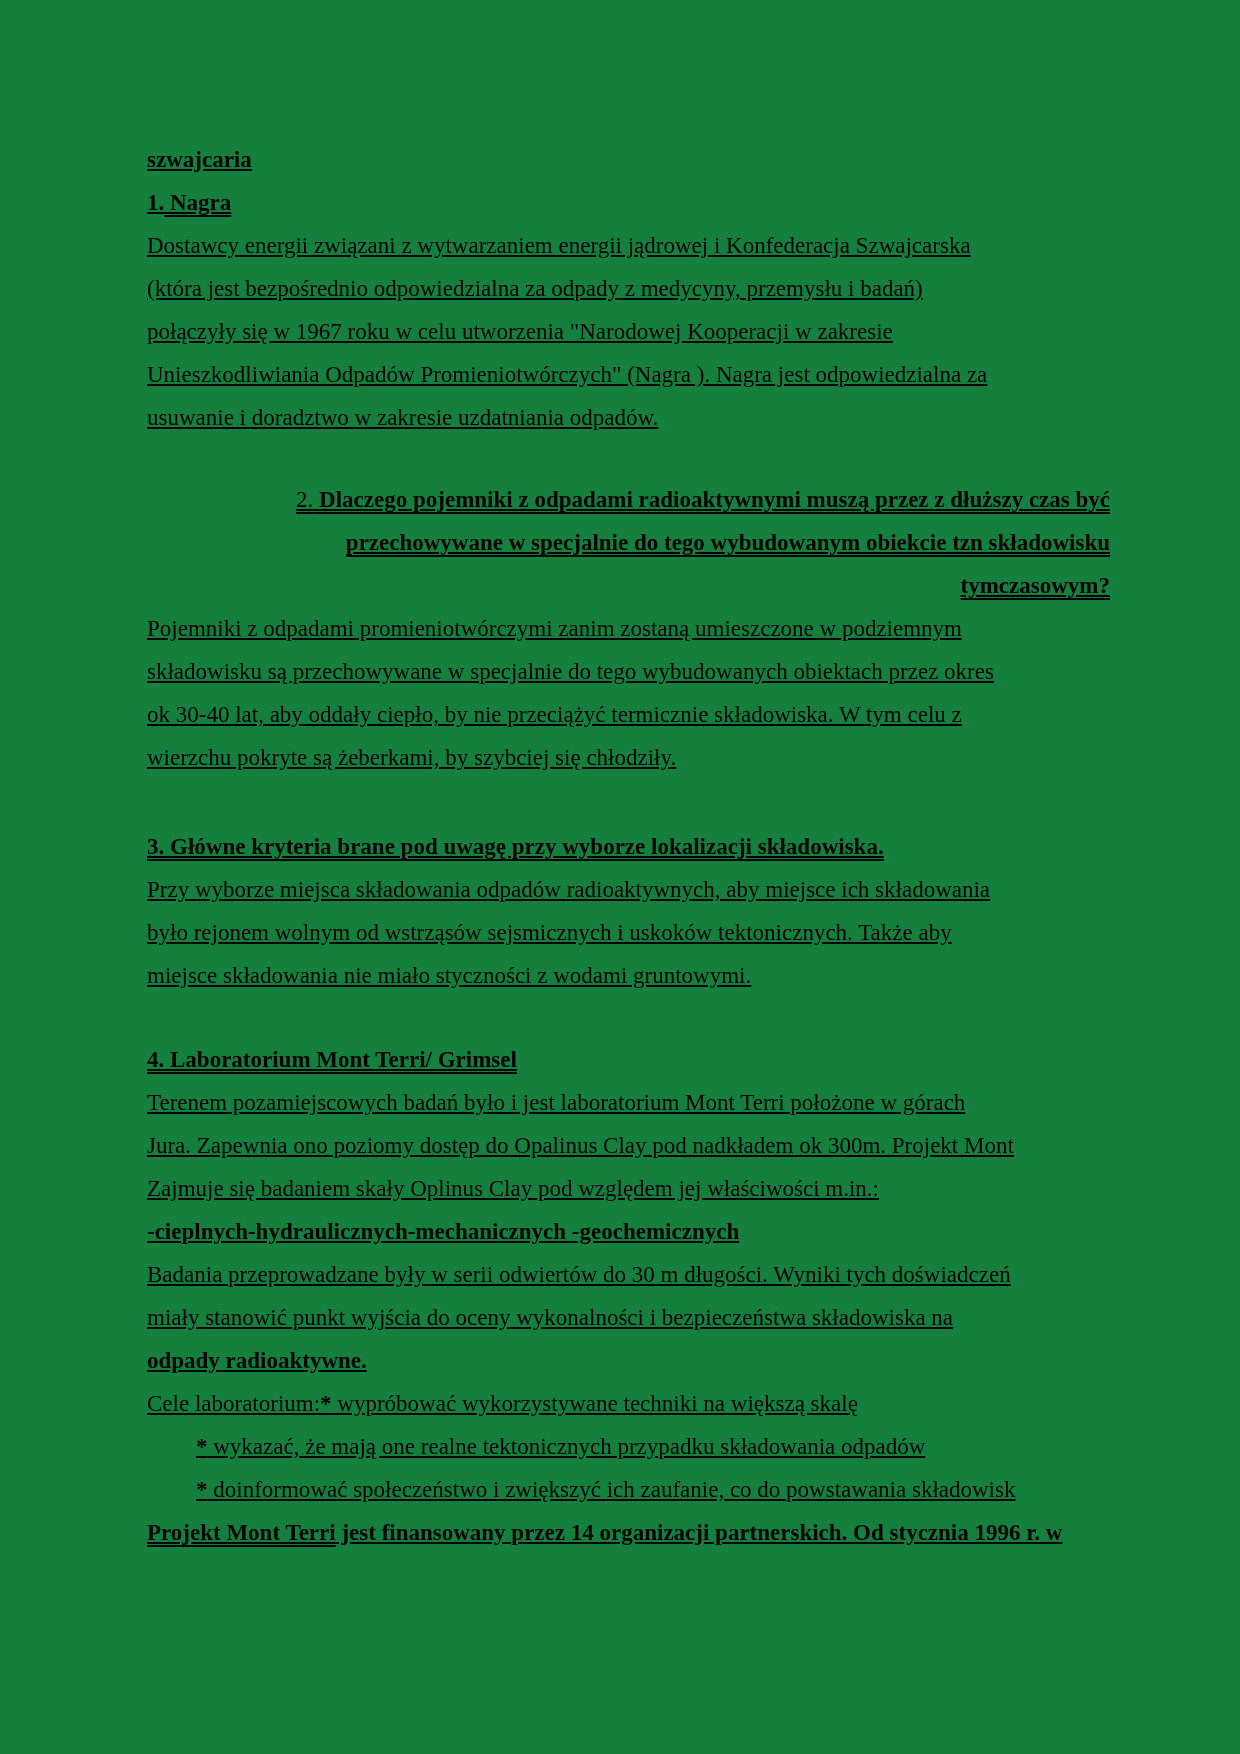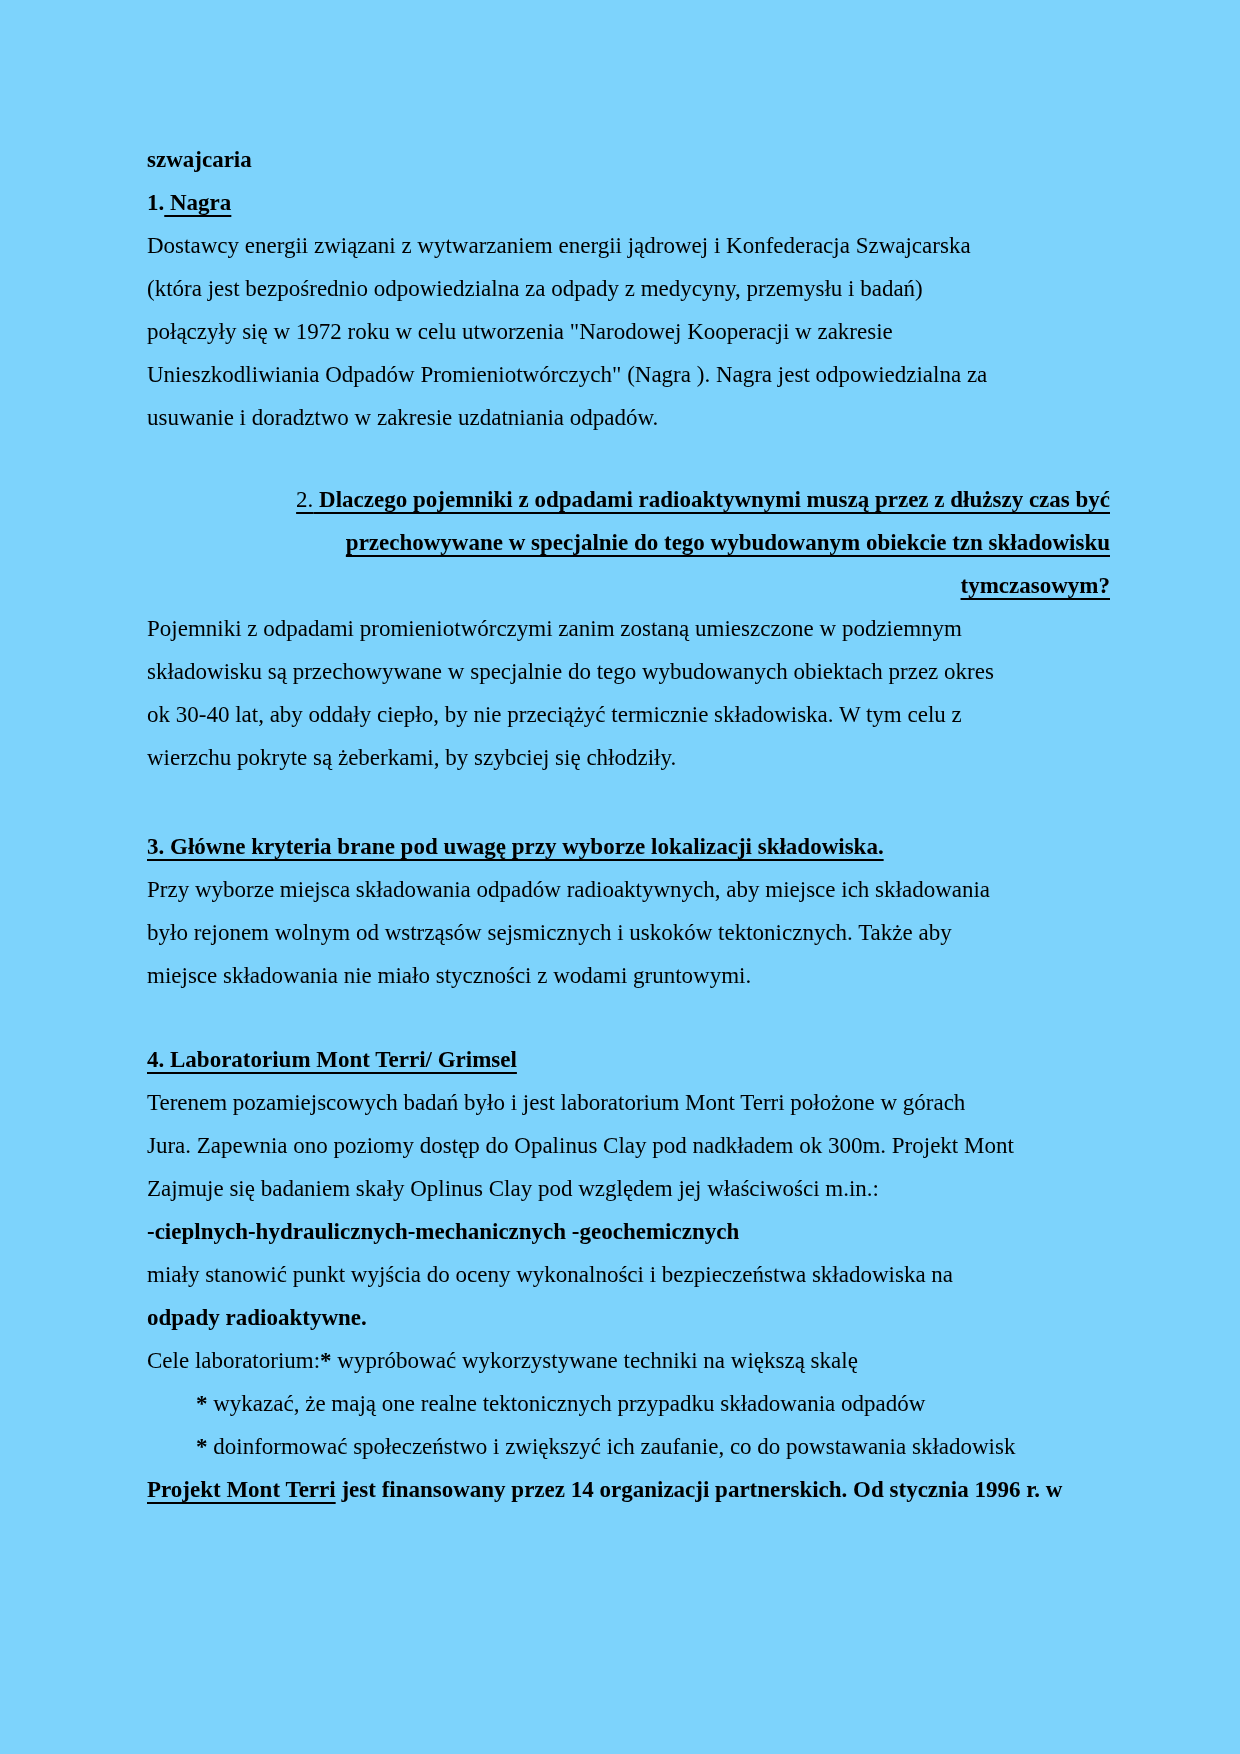--- a/index.html
+++ b/index.html
@@ -1,27 +1,28 @@
 <!DOCTYPE html>
 <html><head>
 <meta charset="utf-8">
 <style>
   html, body { margin: 0; padding: 0; background: #ffffff; }
   .page {
     position: relative;
     width: 1240px;
     height: 1754px;
-    background: #7dd3fc;
+    background: #15803d;
     color: #000000;
     font-family: "Liberation Serif", "DejaVu Serif", serif;
     font-size: 23px;
     line-height: 43px;
     box-sizing: border-box;
     padding: 138px 130px 16px 147px;
     overflow: hidden;
+    text-decoration: underline;
   }
   .line { white-space: nowrap; }
   .b { font-weight: bold; }
   .u { text-decoration: underline; text-decoration-thickness: 2px; text-underline-offset: 5px; }
   .indent { padding-left: 49px; }
   .gap-h2 { margin-top: 39px; text-align: right; }
   .gap-h3 { margin-top: 46px; }
   .gap-h4 { margin-top: 41px; }
 </style>
 </head>
@@ -31,21 +32,21 @@
 
   <div class="line b">szwajcaria</div>
 
   <div class="line">
     <span class="b">1.</span><span class="b u"> Nagra</span>
   </div>
 
   <div>
     <div class="line">Dostawcy energii związani z wytwarzaniem energii jądrowej i Konfederacja Szwajcarska</div>
     <div class="line">(która jest bezpośrednio odpowiedzialna za odpady z medycyny, przemysłu i badań)</div>
-    <div class="line">połączyły się w 1972 roku w celu utworzenia "Narodowej Kooperacji w zakresie</div>
+    <div class="line">połączyły się w 1967 roku w celu utworzenia "Narodowej Kooperacji w zakresie</div>
     <div class="line">Unieszkodliwiania Odpadów Promieniotwórczych" (Nagra ). Nagra jest odpowiedzialna za</div>
     <div class="line">usuwanie i doradztwo w zakresie uzdatniania odpadów.</div>
   </div>
 
   <div class="gap-h2">
     <div class="line">
       <span class="u">2.</span><span class="b u"> Dlaczego pojemniki z odpadami radioaktywnymi muszą przez z dłuższy czas być</span>
     </div>
     <div class="line">
       <span class="b u">przechowywane w specjalnie do tego wybudowanym obiekcie tzn składowisku</span>
@@ -78,20 +79,21 @@
 
   <div>
     <div class="line">Terenem pozamiejscowych badań było i jest laboratorium Mont Terri położone w górach</div>
     <div class="line">Jura. Zapewnia ono poziomy dostęp do Opalinus Clay pod nadkładem ok 300m. Projekt Mont</div>
     <div class="line">Zajmuje się badaniem skały Oplinus Clay pod względem jej właściwości m.in.:</div>
   </div>
 
   <div class="line b">-cieplnych-hydraulicznych-mechanicznych -geochemicznych</div>
 
   <div>
+    <div class="line">Badania przeprowadzane były w serii odwiertów do 30 m długości. Wyniki tych doświadczeń</div>
     <div class="line">miały stanowić punkt wyjścia do oceny wykonalności i bezpieczeństwa składowiska na</div>
     <div class="line b">odpady radioaktywne.</div>
   </div>
 
   <div class="line">
     <span>Cele laboratorium:</span><span class="b">*</span><span> wypróbować wykorzystywane techniki na większą skalę</span>
   </div>
 
   <div class="line indent">
     <span class="b">*</span><span> wykazać, że mają one realne tektonicznych przypadku składowania odpadów</span>

